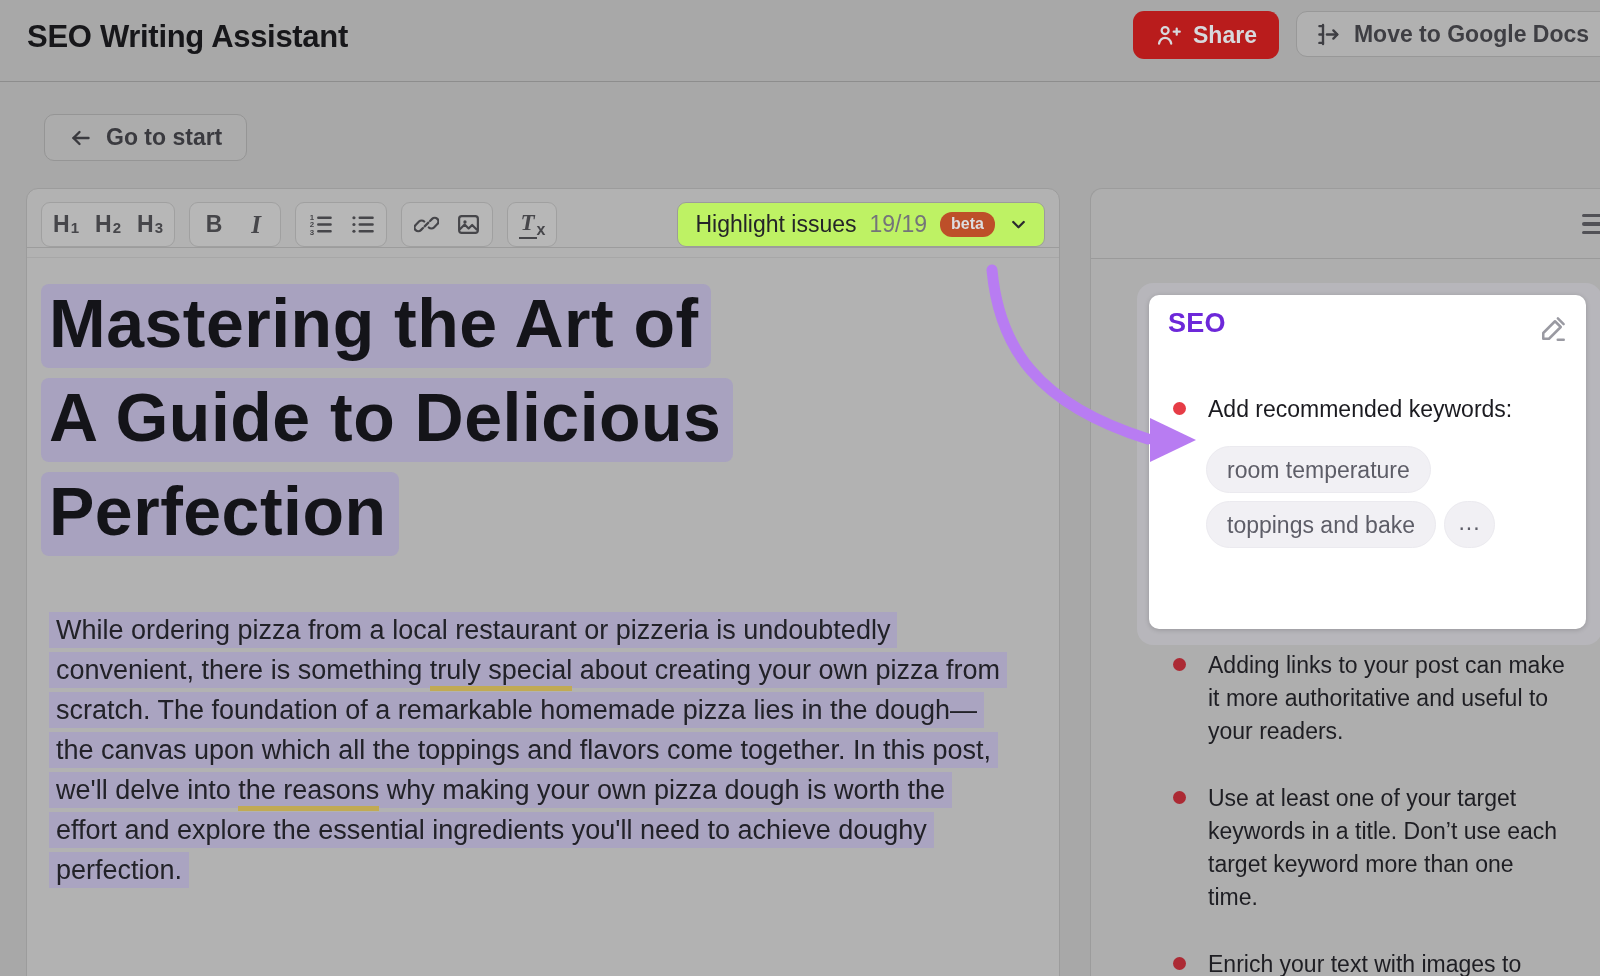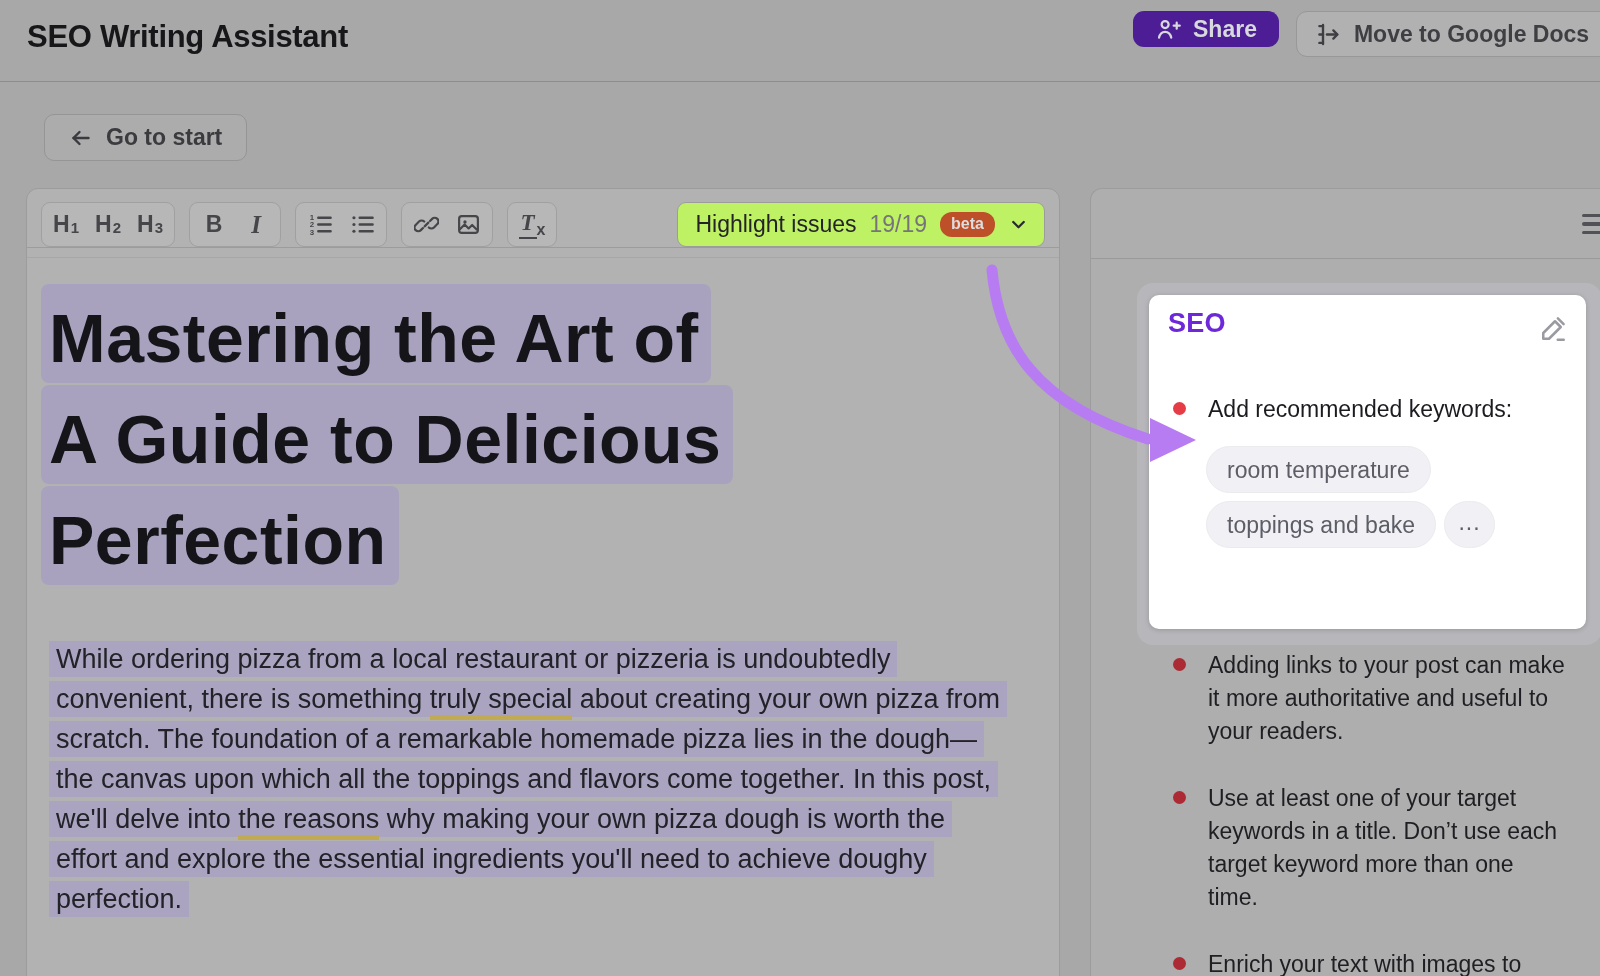--- a/index.html
+++ b/index.html
@@ -5,21 +5,21 @@
   * { margin:0; padding:0; box-sizing:border-box; }
   html,body { width:1600px; height:976px; overflow:hidden; background:#a8a8a8;
               font-family:"Liberation Sans", sans-serif; position:relative; }
 
   
   .app-header { position:absolute; left:0; top:0; width:1600px; height:82px;
                 background:#a8a8a8; border-bottom:1px solid #8d8d8d; }
   .app-title { position:absolute; left:27px; top:19px; font-size:31px; font-weight:700;
                color:#17171a; letter-spacing:-0.3px; }
   .header-actions { position:absolute; left:1133px; top:11px; display:flex; gap:17px; }
-  .btn-share { height:36px; padding:0 22px; background:#4c1d95; border-radius:11px;
+  .btn-share { height:48px; padding:0 22px; background:#b91c1c; border-radius:11px;
                display:flex; align-items:center; gap:11px; color:#d7d9dd; font-size:23px;
                font-weight:600; border:none; cursor:pointer; }
   .btn-move { height:46px; width:340px; padding:0 0 0 17px; background:#b1b1b1;
               border:1.5px solid #989898; border-radius:11px; display:flex; align-items:center;
               gap:13px; color:#3e3e43; font-size:23px; font-weight:600; cursor:pointer; }
   .icon { display:inline-flex; }
 
   
   .btn-goto { position:absolute; left:26px; top:114px; height:47px; padding:0 24px;
               background:#acacac; border:1px solid #959595; border-radius:10px;
@@ -44,21 +44,21 @@
              cursor:pointer; }
   .hl-label { font-size:23px; color:#242428; font-weight:500; }
   .hl-count { font-size:23px; color:#74747a; }
   .beta-badge { background:#bd4f29; color:#dddde0; font-size:16px; font-weight:700;
                 padding:3px 11px 4px; border-radius:12px; }
   .editor-scroll { border-top:1px solid #a7a7a7; margin-top:9px; padding:26px 24px 0 14px; }
 
   .doc-heading { font-size:68px; line-height:76px; font-weight:700; color:#141419;
                  letter-spacing:0.5px; }
   .hlh { display:block; width:max-content; max-width:980px; background:#a8a2bf;
-         padding:16px 12px 7px 8px; margin-bottom:2px; border-radius:8px; }
+         padding:1px 12px 7px 8px; margin-bottom:10px; border-radius:8px; }
   .doc-para { margin:54px 0 0 8px; width:952px; font-size:27px; line-height:40px; color:#222228; }
   .hl { background:#aaa4c1; padding:3px 7px; -webkit-box-decoration-break:clone;
         box-decoration-break:clone; }
   .kw-underline { border-bottom:5px solid #c1aa54; padding-bottom:1px; }
 
   
   .right-panel { position:absolute; left:1090px; top:188px; width:530px; height:830px;
                  background:#aeaeae; border:1px solid #9c9c9c; border-right:none;
                  border-radius:12px 0 0 0; }
   .rp-header { height:70px; border-bottom:1px solid #9a9a9a; position:relative; }

